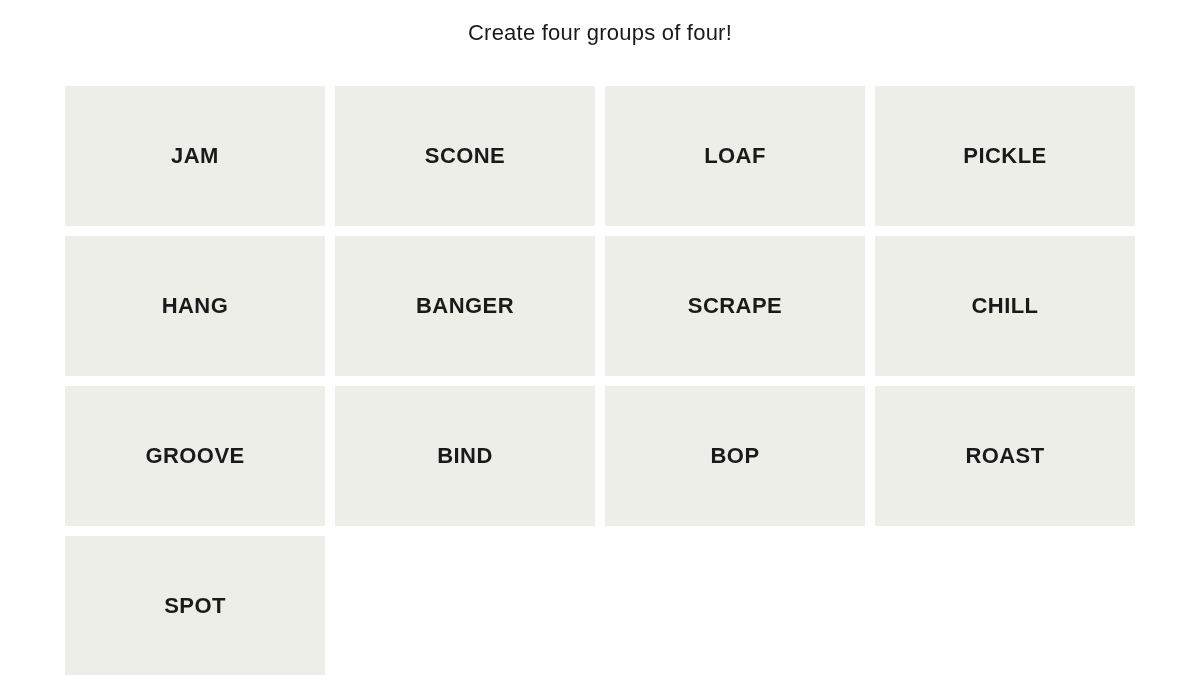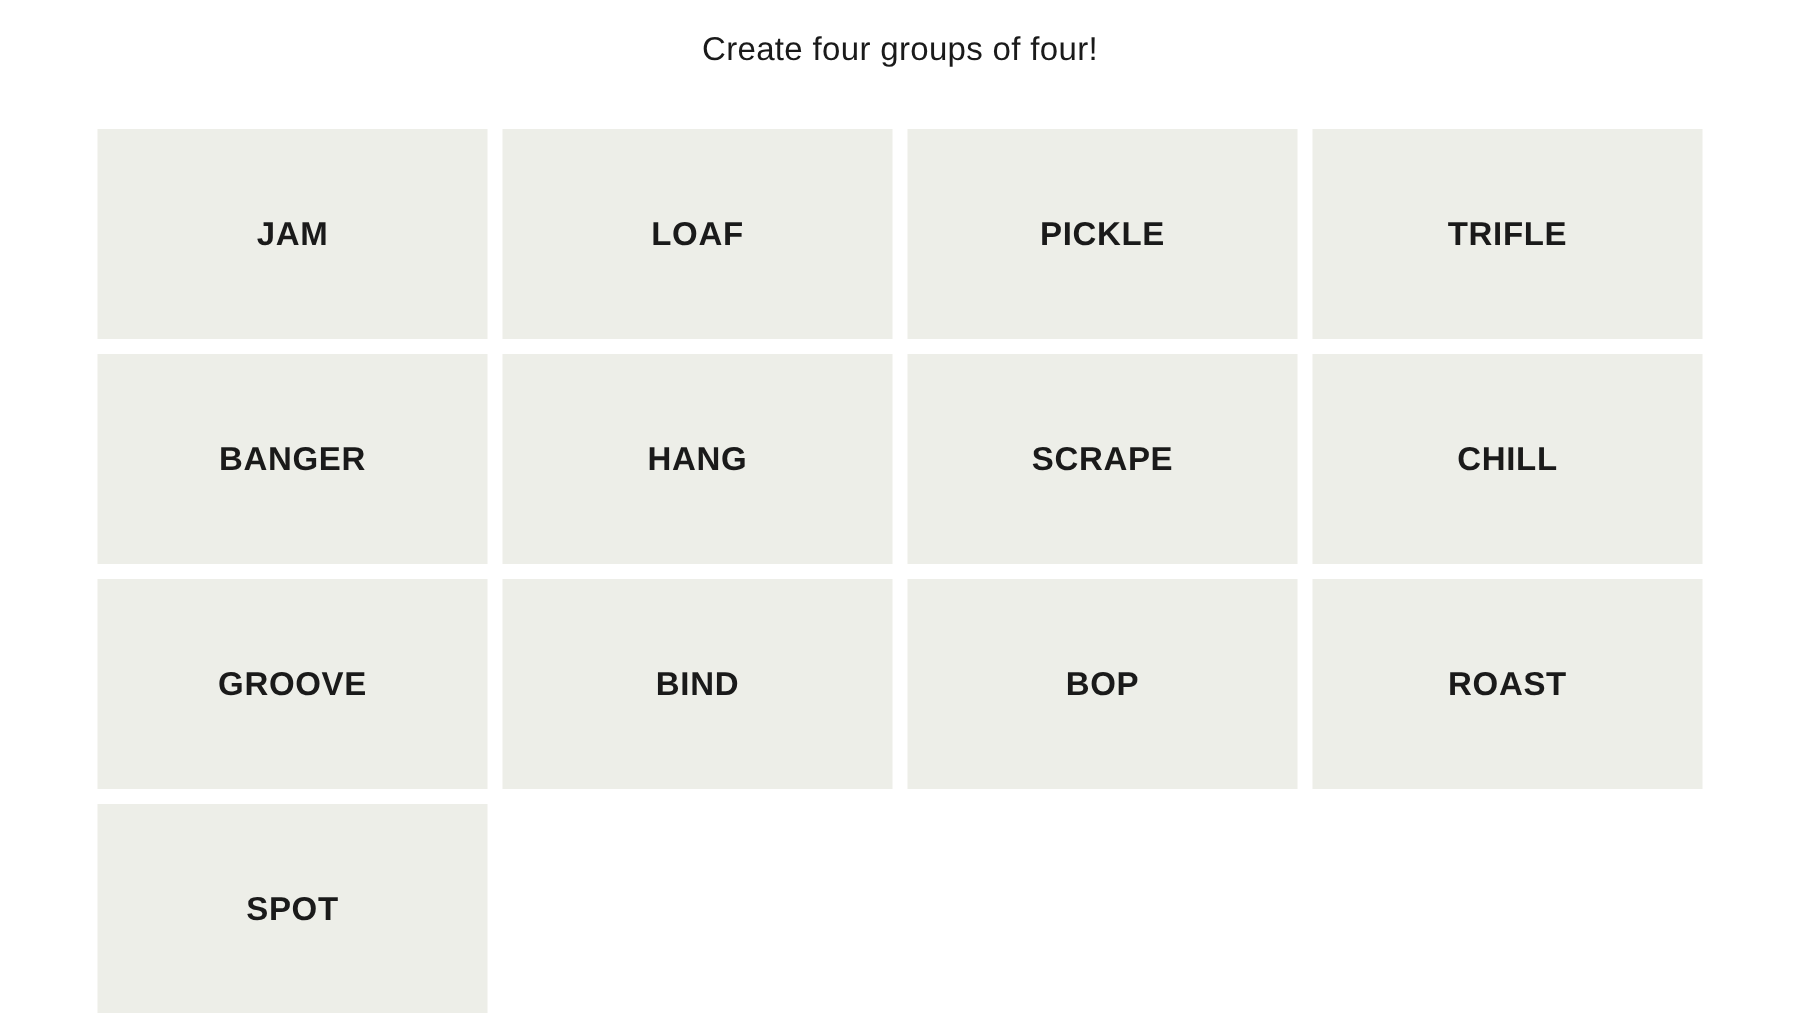--- a/index.html
+++ b/index.html
@@ -58,33 +58,33 @@
 </head>
 <body>
 
 <h1 class="page-title">Create four groups of four!</h1>
 
 <div class="grid" id="word-grid">
 <div class="card">
       <span class="card-label">JAM</span>
     </div>
     <div class="card">
+      <span class="card-label">SCONE</span>
+    </div>
+    <div class="card">
       <span class="card-label">LOAF</span>
     </div>
     <div class="card">
       <span class="card-label">PICKLE</span>
     </div>
     <div class="card">
-      <span class="card-label">TRIFLE</span>
+      <span class="card-label">HANG</span>
     </div>
     <div class="card">
       <span class="card-label">BANGER</span>
-    </div>
-    <div class="card">
-      <span class="card-label">HANG</span>
     </div>
     <div class="card">
       <span class="card-label">SCRAPE</span>
     </div>
     <div class="card">
       <span class="card-label">CHILL</span>
     </div>
     <div class="card">
       <span class="card-label">GROOVE</span>
     </div>

